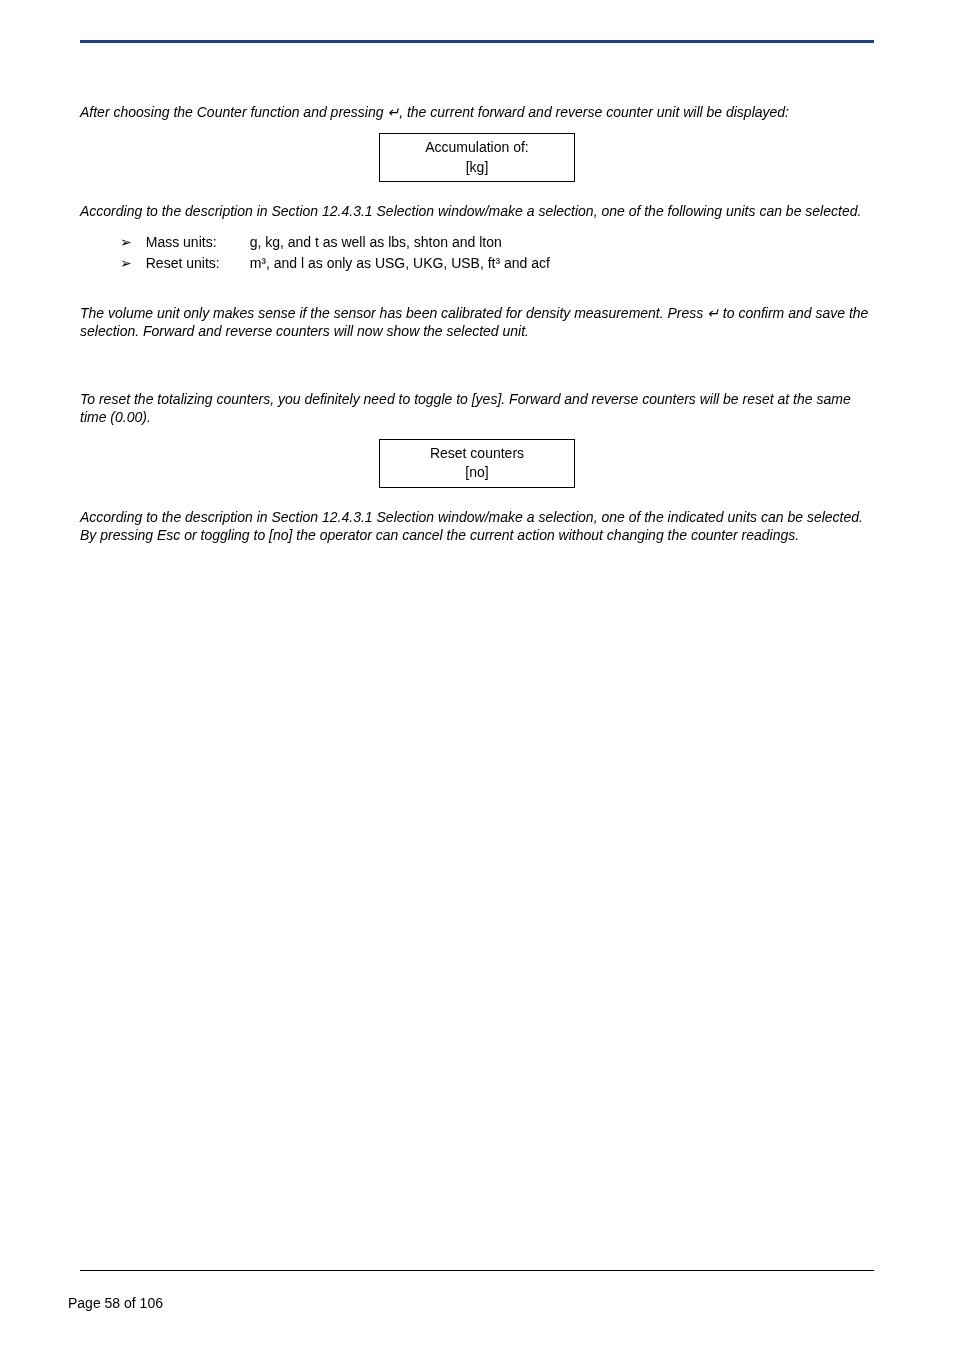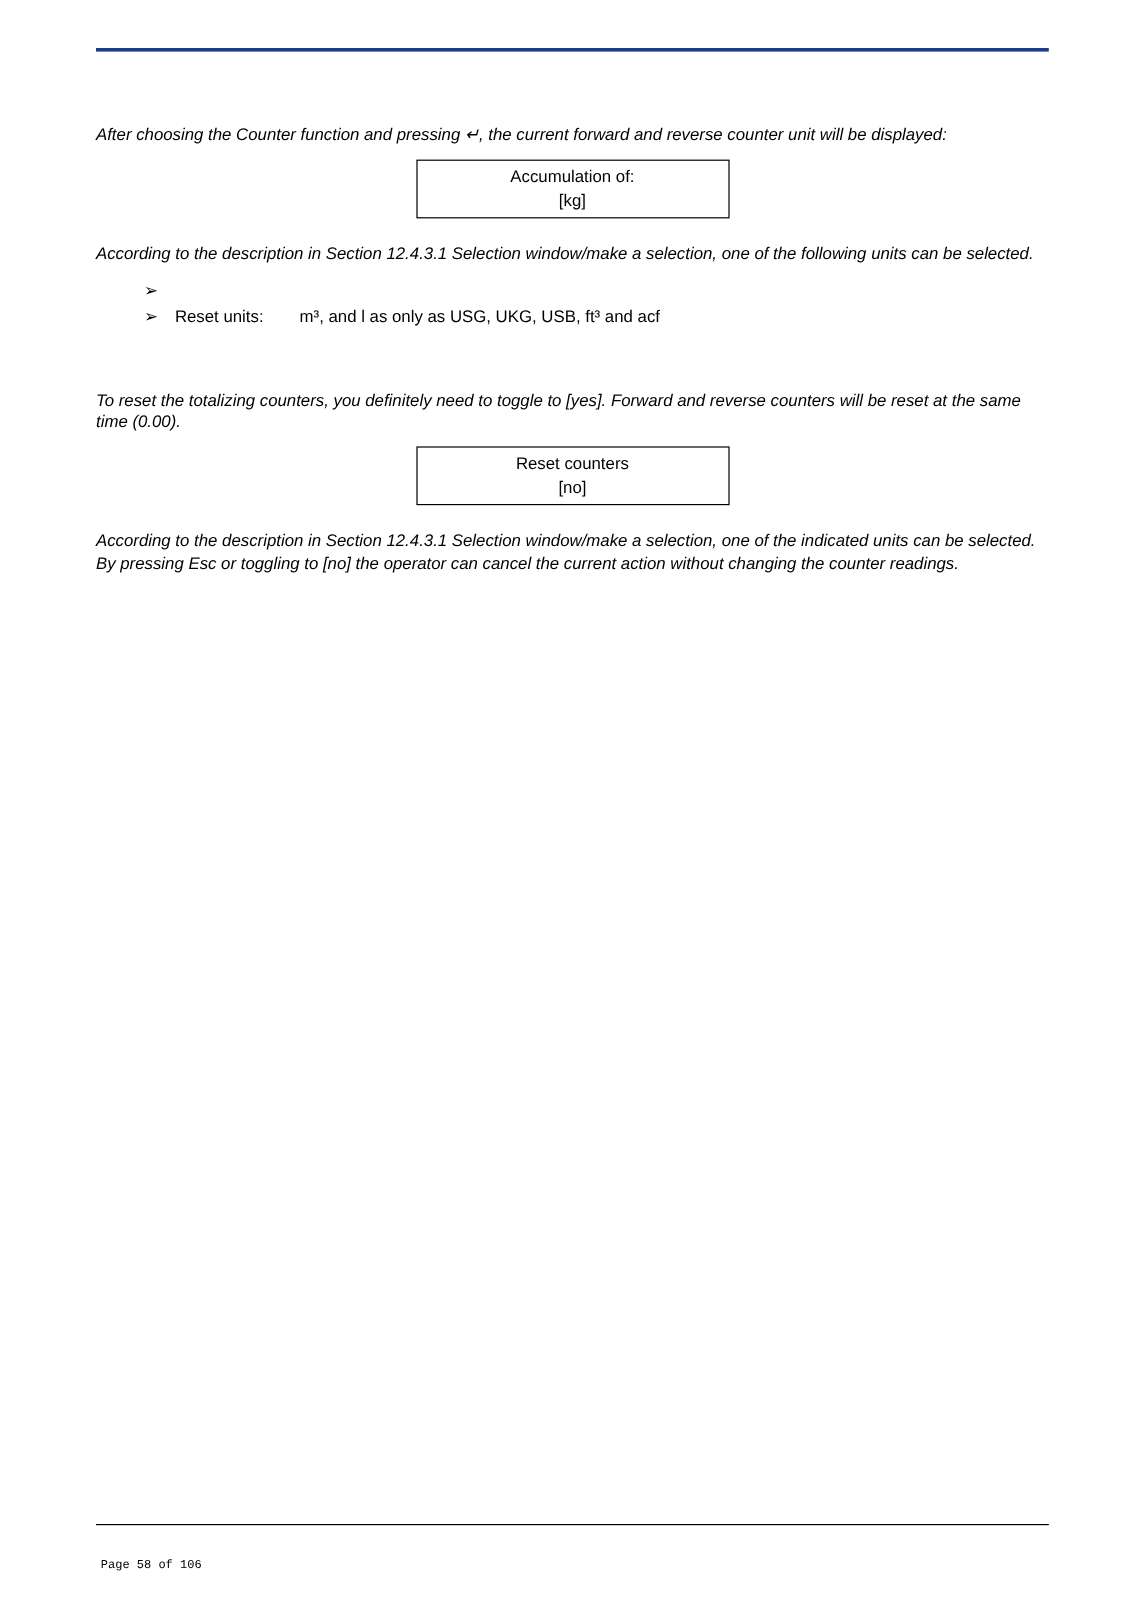--- a/index.html
+++ b/index.html
@@ -32,21 +32,21 @@
       border-top: 3px solid #1a3e8c;
       margin-bottom: 60px;
     }
     .body-text {
       line-height: 1.3;
       margin-bottom: 12px;
       font-style: italic;
     }
     .display-box {
       border: 1px solid #000;
-      width: 261px;
+      width: 196px;
       margin: 12px auto 20px auto;
       padding: 4px 8px;
       text-align: center;
       line-height: 1.4;
     }
     .bullet-list {
       margin: 12px 0 12px 40px;
     }
     .bullet-item {
       display: flex;
@@ -73,23 +73,22 @@
       border: none;
       border-top: 1px solid #000;
       position: absolute;
       bottom: 80px;
       left: 80px;
       right: 80px;
     }
     .page-number {
       position: absolute;
       bottom: 40px;
-      left: 84px;
-      font-size: 10px;
-      font-family: Liberation Mono, monospace;
+      left: 68px;
+      font-size: 14px;
     }
   </style>
 </head>
 <body>
 
 <div class="page-content">
 
   <hr class="header-divider">
 
   <p class="body-text">After choosing the Counter function and pressing ↵, the current forward and reverse counter unit will be displayed:</p>
@@ -97,30 +96,35 @@
   <div class="display-box">
     <div>Accumulation of:</div>
     <div>[kg]</div>
   </div>
 
   <p class="body-text">According to the description in Section 12.4.3.1 Selection window/make a selection, one of the following units can be selected.</p>
 
   <div class="bullet-list">
     <div class="bullet-item">
       <span class="bullet-marker">➢</span>
+      <span>
+        <span class="bullet-label">Mass units:</span>
+        <span>g, kg, and t as well as lbs, shton and lton</span>
+      </span>
     </div>
     <div class="bullet-item">
       <span class="bullet-marker">➢</span>
       <span>
         <span class="bullet-label">Reset units:</span>
         <span>m³, and l as only as USG, UKG, USB, ft³ and acf</span>
       </span>
     </div>
   </div>
 
+  <p class="body-text section-gap">The volume unit only makes sense if the sensor has been calibrated for density measurement. Press ↵ to confirm and save the selection. Forward and reverse counters will now show the selected unit.</p>
 
   <p class="body-text section-gap-large">To reset the totalizing counters, you definitely need to toggle to [yes]. Forward and reverse counters will be reset at the same time (0.00).</p>
 
   <div class="display-box">
     <div>Reset counters</div>
     <div>[no]</div>
   </div>
 
   <p class="body-text">According to the description in Section 12.4.3.1 Selection window/make a selection, one of the indicated units can be selected. By pressing Esc or toggling to [no] the operator can cancel the current action without changing the counter readings.</p>
 

